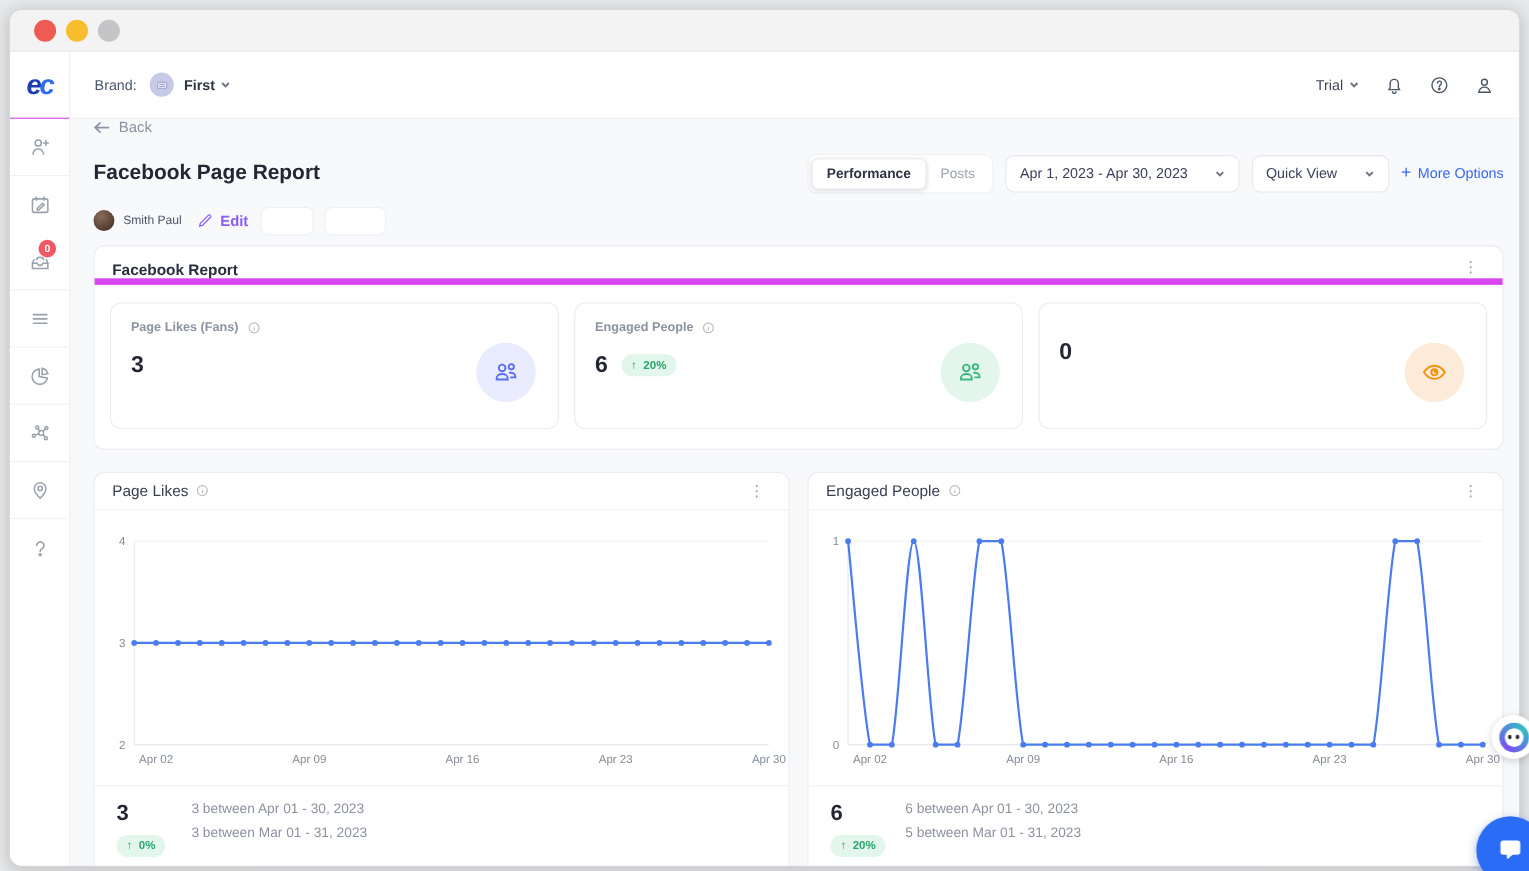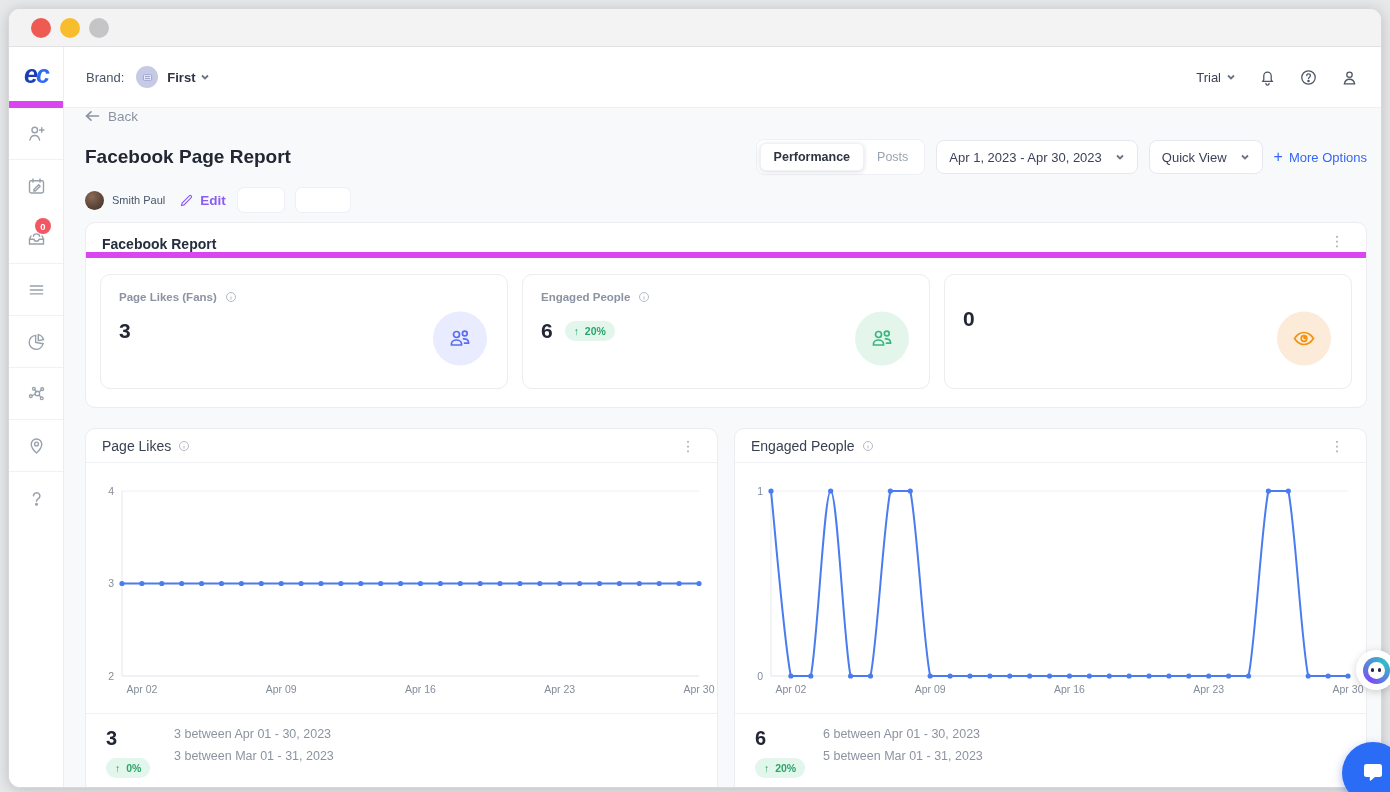--- a/index.html
+++ b/index.html
@@ -11,21 +11,21 @@
     display:flex; flex-direction:column; }
   
   .titlebar { height:38px; background:#f4f3f4; border-bottom:1px solid #e2e2e4;
     display:flex; align-items:center; padding-left:22px; flex:0 0 auto; }
   .tl { width:20px; height:20px; border-radius:50%; margin-right:9px; }
   .tl.red { background:#ee5b53; } .tl.yellow { background:#f8bd2d; } .tl.gray { background:#c5c5c7; }
   
   .frame { flex:1; display:flex; min-height:0; }
   .rail { width:55px; flex:0 0 55px; background:#fff; border-right:1px solid #ededf1;
     display:flex; flex-direction:column; }
-  .rail-logo { height:61px; border-bottom:7px solid #d946ef; display:flex; align-items:center; justify-content:center; }
+  .rail-logo { height:61px; border-bottom:1px solid #d946ef; display:flex; align-items:center; justify-content:center; }
   .logo { font-weight:800; font-size:25px; letter-spacing:-2px; font-style:italic; }
   .logo .e { color:#1d3db4; } .logo .c { color:#2f6af0; }
   .rail-item { height:52px; display:flex; align-items:center; justify-content:center;
     color:#98a1ab; position:relative; cursor:pointer; }
   .rail-item.divided { border-bottom:1px solid #f0f1f4; }
   .rail-item svg { width:21px; height:21px; }
   .rail-badge { position:absolute; top:6px; left:26px; min-width:16px; height:16px; border-radius:8px;
     background:#f25764; color:#fff; font-size:9.5px; font-weight:bold;
     display:flex; align-items:center; justify-content:center; padding:0 4px; }
   .right-col { flex:1; display:flex; flex-direction:column; min-width:0; }
@@ -46,21 +46,21 @@
     color:#8b93a2; font-size:13.5px; cursor:pointer; }
   .title-row { margin-top:13px; display:flex; align-items:center; }
   .page-title { font-size:19px; font-weight:800; color:#222733; }
   .controls { margin-left:auto; display:flex; align-items:center; gap:11px; }
   .segmented { background:#fff; border:1px solid #eef0f3; border-radius:8px; padding:3px;
     display:flex; align-items:center; }
   .seg { font-size:12.5px; padding:6px 13px; border-radius:6px; color:#9aa3b2; cursor:pointer; }
   .seg.active { background:#fff; color:#2e3442; font-weight:bold;
     box-shadow:0 1px 4px rgba(30,40,70,.16); border:1px solid #f0f1f4; }
   .pill-select { background:#fff; border:1px solid #e6e8ee; border-radius:8px; height:34px;
-    display:flex; align-items:center; gap:13px; padding:0 12px; font-size:13px; color:#3c4257; cursor:pointer; }
+    display:flex; align-items:center; gap:24px; padding:0 12px; font-size:13px; color:#3c4257; cursor:pointer; }
   .more-options { display:flex; align-items:center; gap:6px; color:#3567f6; font-size:13px; cursor:pointer; }
   .more-options .plus { font-size:16px; line-height:1; }
   .owner-row { margin-top:13px; display:flex; align-items:center; height:24px; }
   .owner-avatar { width:19px; height:19px; border-radius:50%;
     background:radial-gradient(circle at 35% 30%, #8a6a55, #3a2b22); margin-right:8px; }
   .owner-name { font-size:11px; color:#4a5568; margin-right:14px; }
   .edit-link { display:flex; align-items:center; gap:6px; color:#8b5cf6; font-size:13.5px;
     font-weight:bold; cursor:pointer; }
   .ghost-pill { background:#fff; border-radius:6px; height:24px; margin-left:12px;
     box-shadow:0 0 0 1px rgba(235,237,242,.7); }

